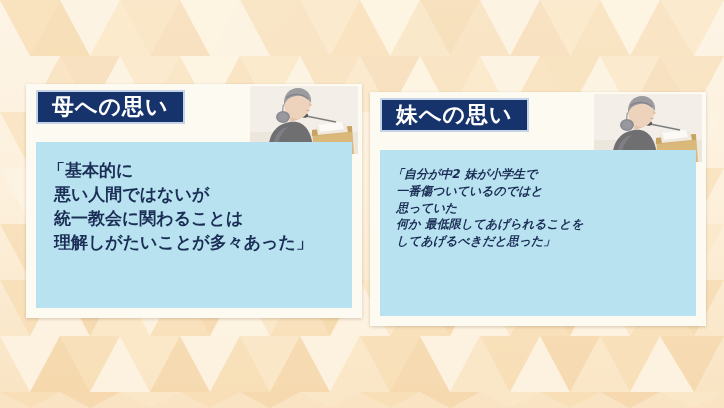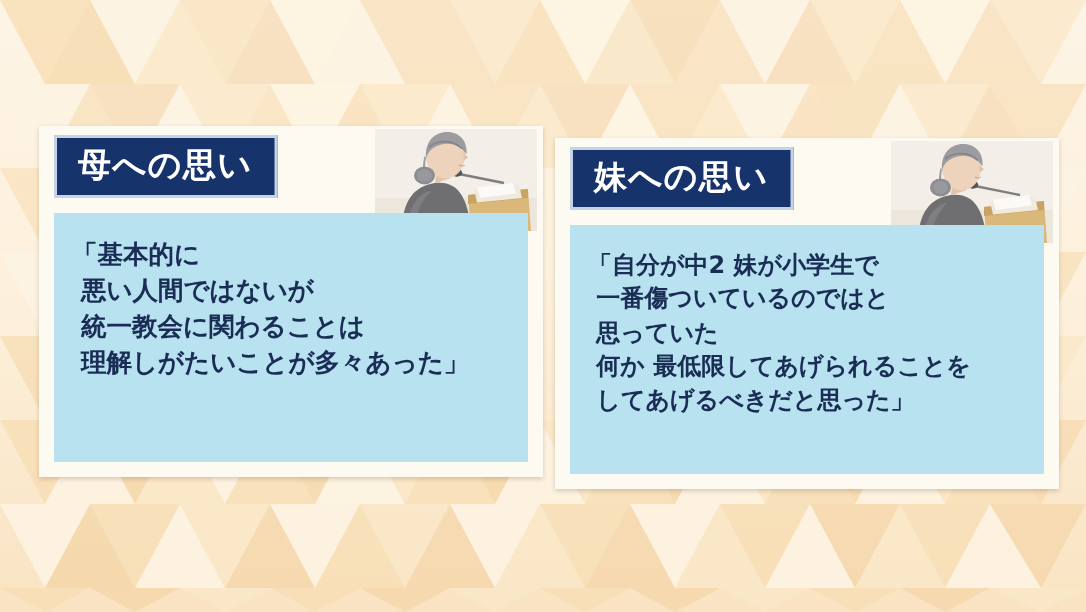--- a/index.html
+++ b/index.html
@@ -40,21 +40,21 @@
     box-shadow: 0 1px 3px rgba(120, 95, 60, 0.28);
   }
   #card-left  { left: 26px;  top: 84px; width: 336px; height: 234px; }
   #card-right { left: 370px; top: 92px; width: 336px; height: 234px; }
 
   
   .banner {
     position: absolute;
     left: 10px;
     top: 6px;
-    height: 42px;
+    height: 34px;
     background: #16336b;
     border: 2px solid #c4d3e6;
     box-sizing: border-box;
     display: flex;
     align-items: center;
     padding: 4px 14px;
   }
   .banner-text {
     color: #ffffff;
     font-size: 22px;
@@ -87,21 +87,21 @@
     box-sizing: border-box;
     padding: 16px 10px 10px 12px;
   }
   .quote {
     color: #1a2d55;
     font-size: 17px;
     font-weight: bold;
     line-height: 1.42;
     white-space: pre;
   }
-  #card-right .quote { font-size: 16px; line-height: 1.40; }
+  #card-right .quote { font-size: 12px; line-height: 1.40; font-style: italic; }
 </style>
 </head>
 <body>
 
 <div id="stage">
 
   <div id="bg">
     <svg viewBox="0 0 724 408" preserveAspectRatio="none" aria-hidden="true">
       <defs>
         <linearGradient id="bgGrad" x1="0" y1="0" x2="0" y2="1">

